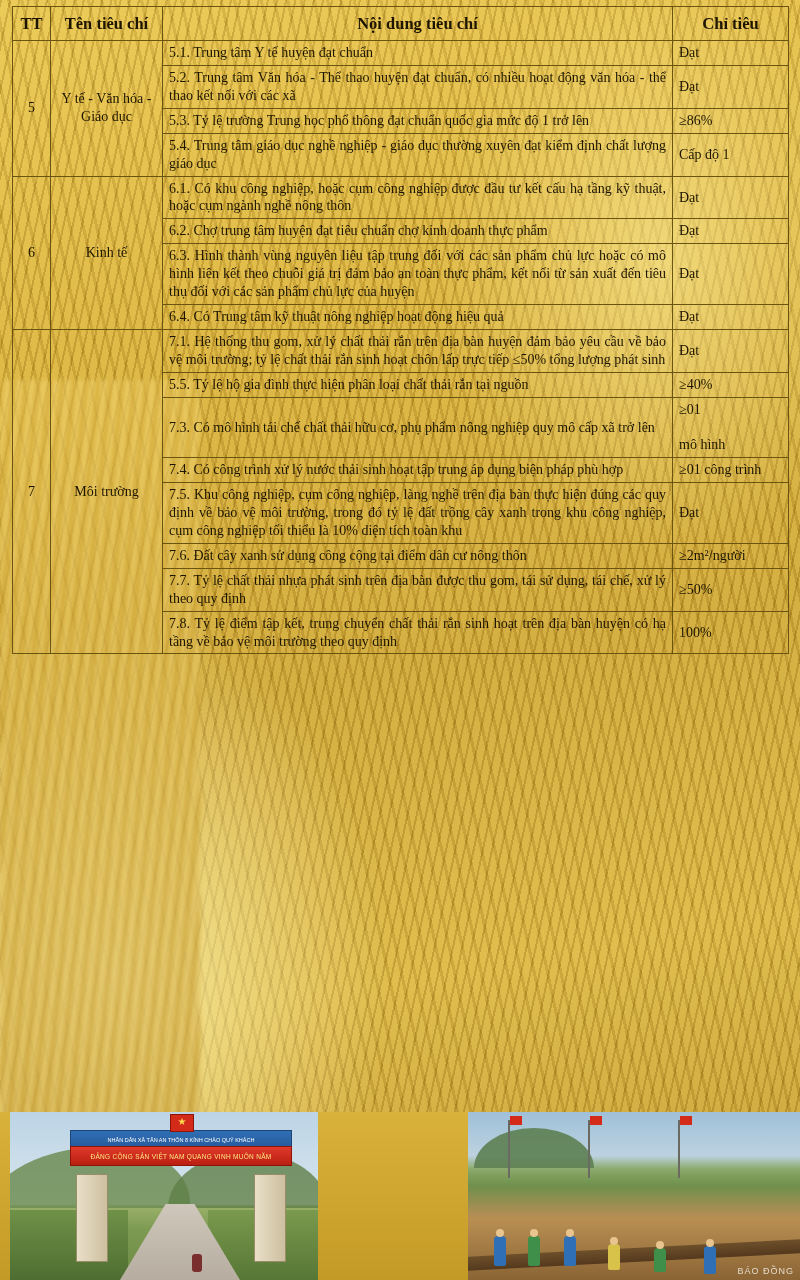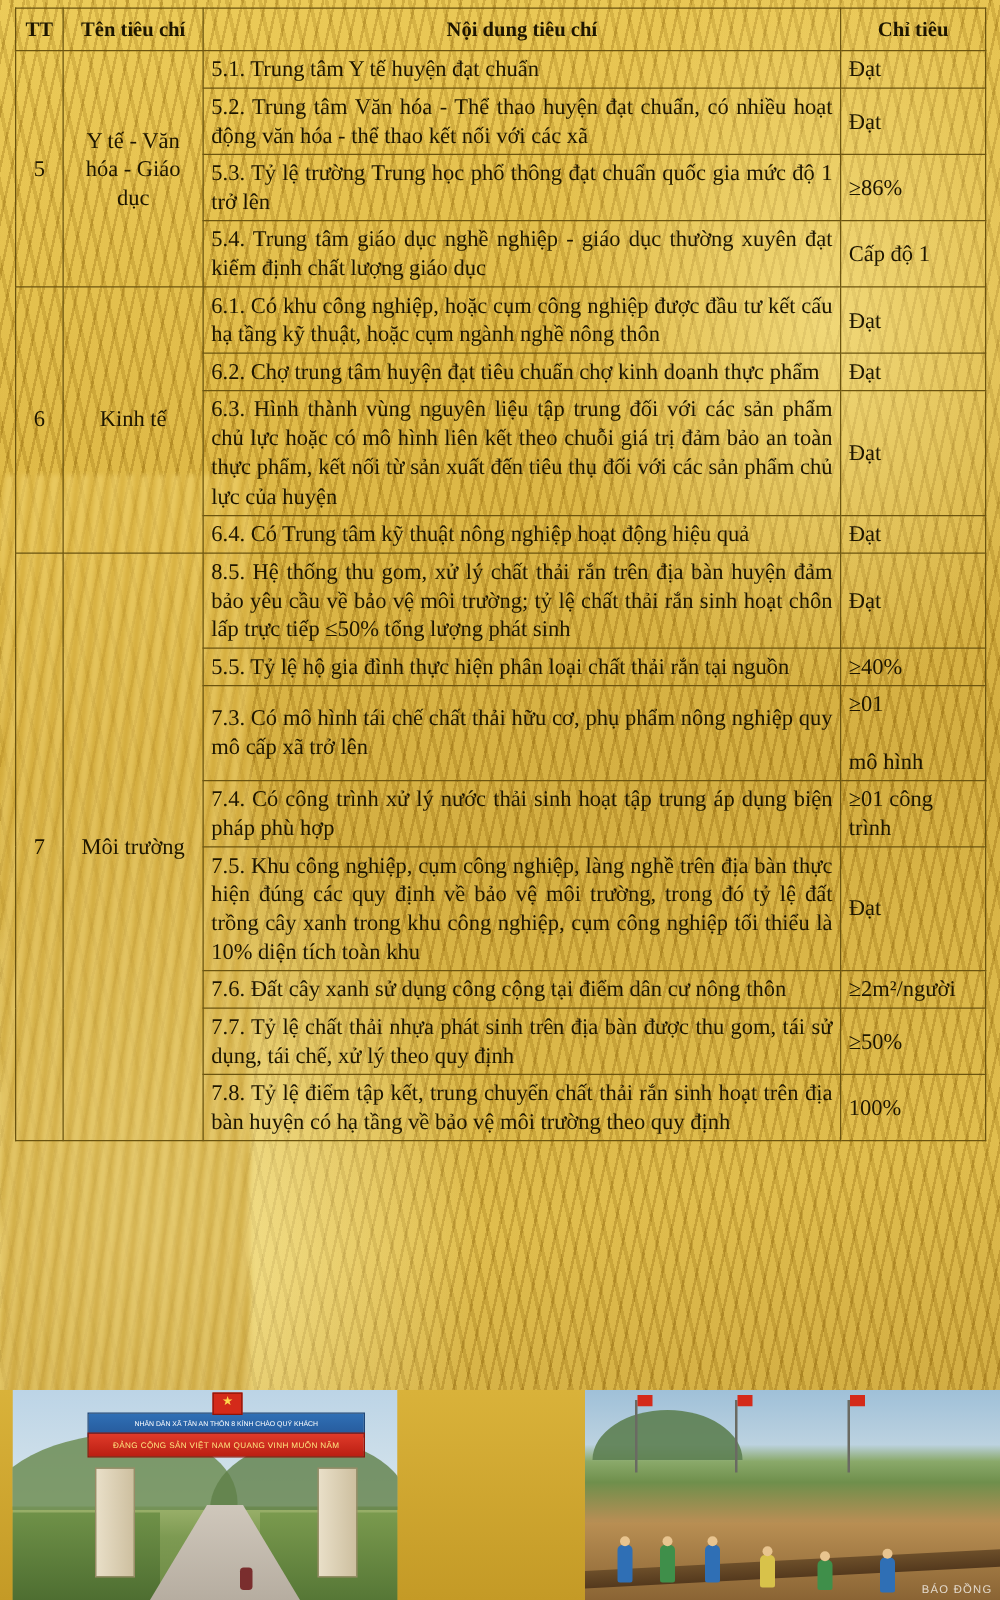--- a/index.html
+++ b/index.html
@@ -48,21 +48,21 @@
   table.criteria {
     width: 776px;
     border-collapse: collapse;
     table-layout: fixed;
     color: #1d1500;
   }
   table.criteria th, table.criteria td {
     border: 1px solid #6b5410;
     padding: 3px 6px;
     vertical-align: middle;
-    font-size: 18px;
+    font-size: 14px;
     line-height: 1.28;
   }
   table.criteria thead th {
     text-align: center;
     font-weight: bold;
     font-size: 16.5px;
     padding: 6px 4px;
   }
   col.c-tt { width: 38px; }
   col.c-name { width: 112px; }
@@ -290,21 +290,21 @@
         <td class="target">Đạt</td>
       </tr>
       <tr>
         <td class="content">6.4. Có Trung tâm kỹ thuật nông nghiệp hoạt động hiệu quả</td>
         <td class="target">Đạt</td>
       </tr>
 
       <tr>
         <td class="tt" rowspan="8">7</td>
         <td class="name" rowspan="8">Môi trường</td>
-        <td class="content">8.5. Hệ thống thu gom, xử lý chất thải rắn trên địa bàn huyện đảm bảo yêu cầu về bảo vệ môi trường; tỷ lệ chất thải rắn sinh hoạt chôn lấp trực tiếp ≤50% tổng lượng phát sinh</td>
+        <td class="content">7.1. Hệ thống thu gom, xử lý chất thải rắn trên địa bàn huyện đảm bảo yêu cầu về bảo vệ môi trường; tỷ lệ chất thải rắn sinh hoạt chôn lấp trực tiếp ≤50% tổng lượng phát sinh</td>
         <td class="target">Đạt</td>
       </tr>
       <tr>
         <td class="content">5.5. Tỷ lệ hộ gia đình thực hiện phân loại chất thải rắn tại nguồn</td>
         <td class="target">≥40%</td>
       </tr>
       <tr>
         <td class="content">7.3. Có mô hình tái chế chất thải hữu cơ, phụ phẩm nông nghiệp quy mô cấp xã trở lên</td>
         <td class="target" style="white-space:pre-line">≥01
 

